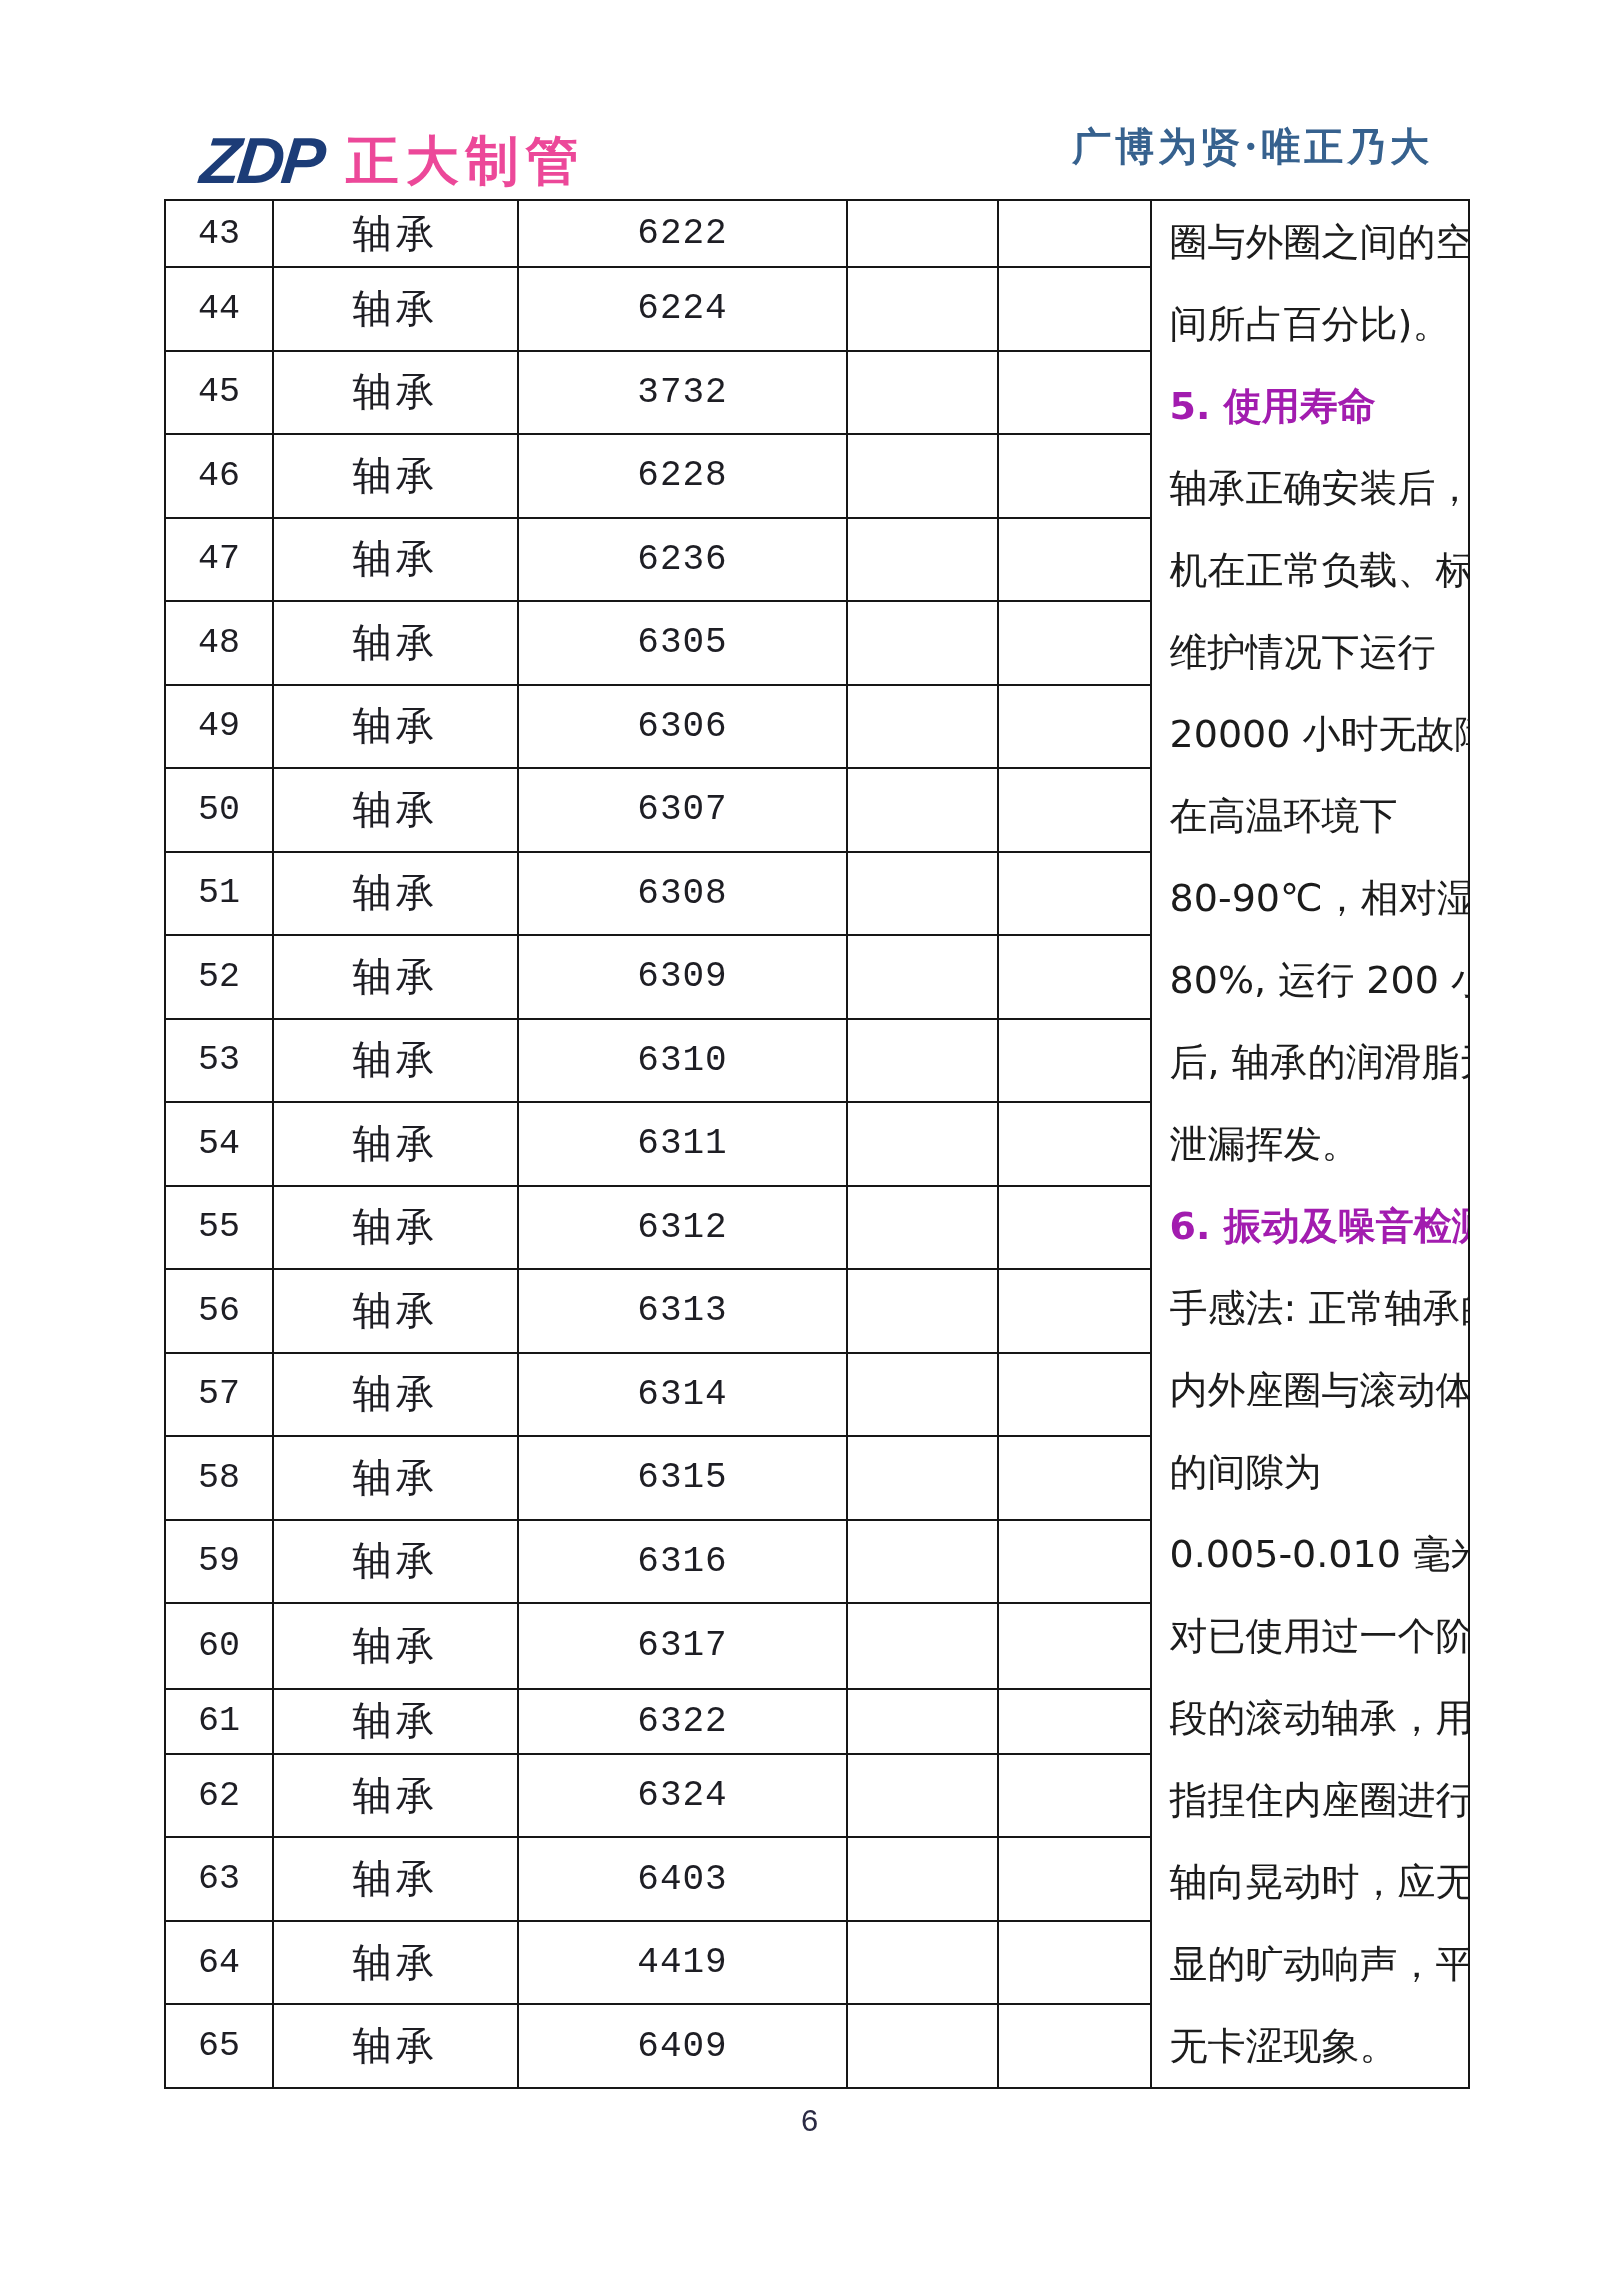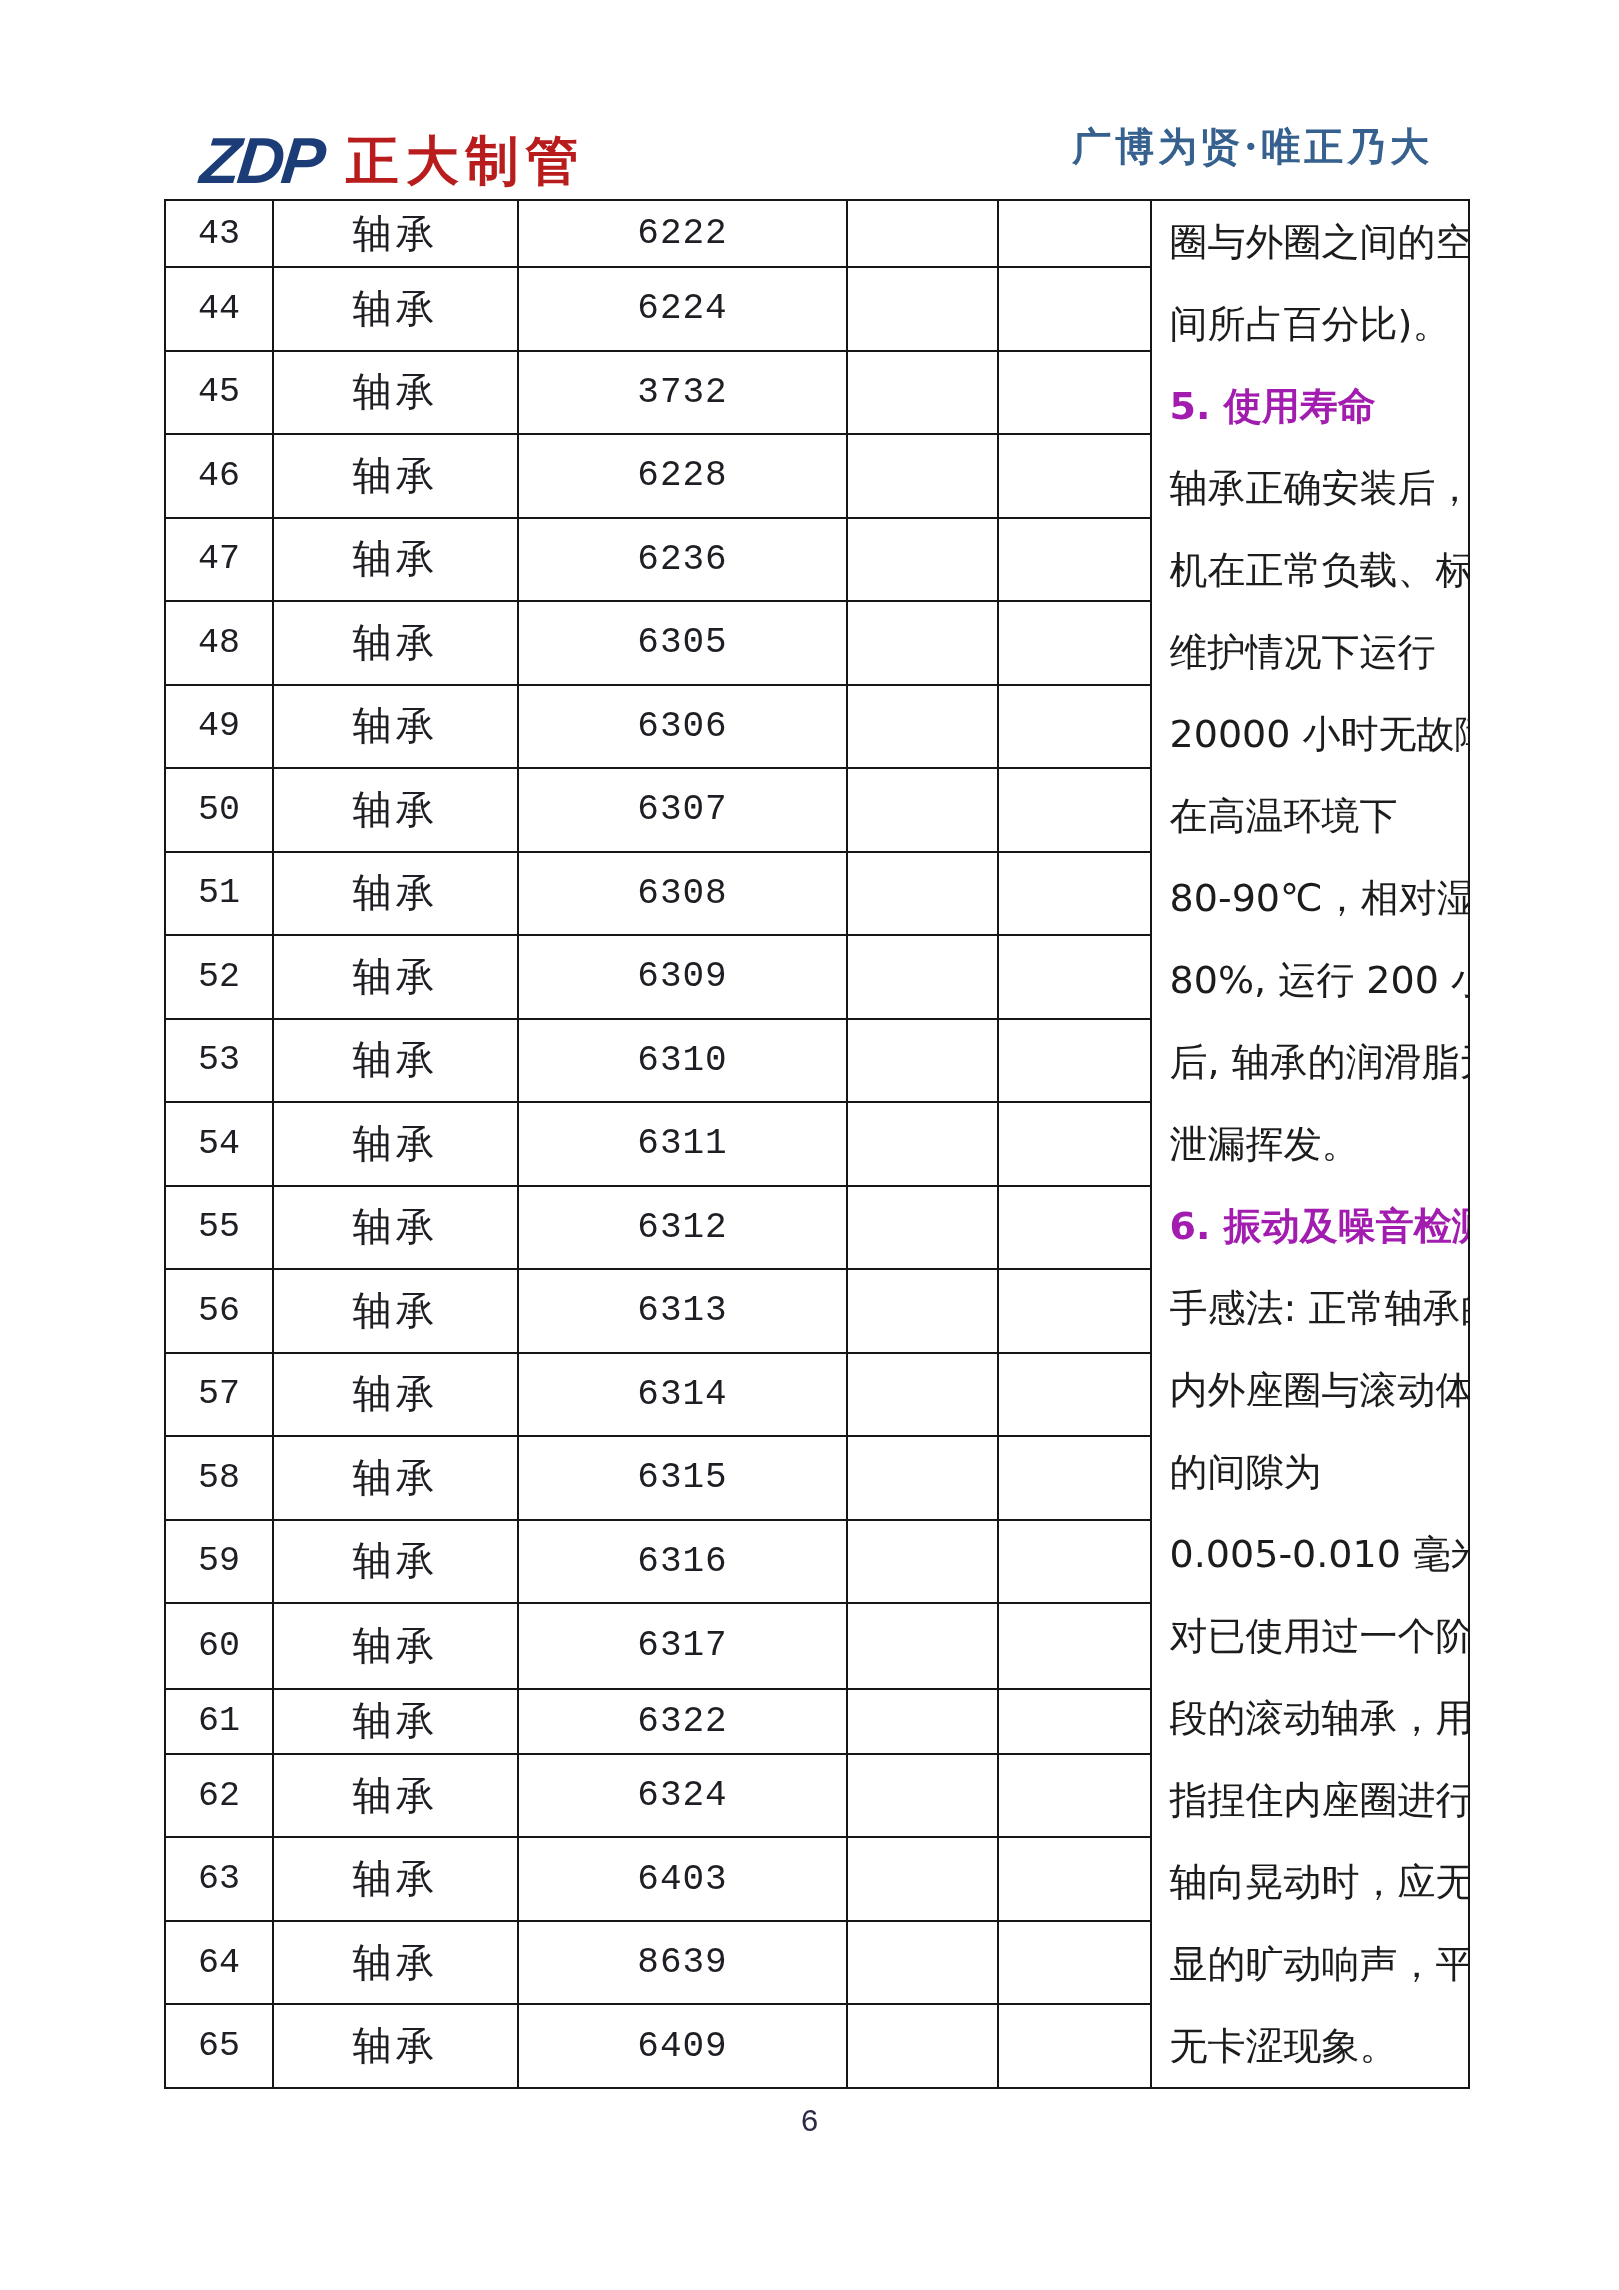--- a/index.html
+++ b/index.html
@@ -22,21 +22,21 @@
     font-size:65px;line-height:51px;
     letter-spacing:-2.9px;
     color:#1c3c77;
     transform:skewX(-6deg);
   }
   #logo .cname{
     font-family:"Liberation Sans", sans-serif;
     font-weight:bold;
     font-size:53px;line-height:51px;
     letter-spacing:6.9px;
-    color:#b91c1c;
+    color:#ec4899;
   }
   #slogan{
     position:absolute;right:186px;top:120px;
     font-family:"DejaVu Serif", serif;
     font-weight:600;
     font-size:39px;
     letter-spacing:3.9px;
     color:#36618e;
     white-space:nowrap;
   }
@@ -286,21 +286,21 @@
         <tr style="height: 82px;">
           <td class="c-no">63</td>
           <td class="c-name">轴承</td>
           <td class="c-model">6403</td>
           <td class="c-empty"></td>
           <td class="c-empty"></td>
         </tr>
         <tr style="height: 82px; margin-top: 44px;">
           <td class="c-no">64</td>
           <td class="c-name">轴承</td>
-          <td class="c-model">8639</td>
+          <td class="c-model">4419</td>
           <td class="c-empty"></td>
           <td class="c-empty"></td>
         </tr>
         <tr style="height: 82px;">
           <td class="c-no">65</td>
           <td class="c-name">轴承</td>
           <td class="c-model">6409</td>
           <td class="c-empty"></td>
           <td class="c-empty"></td>
         </tr>

